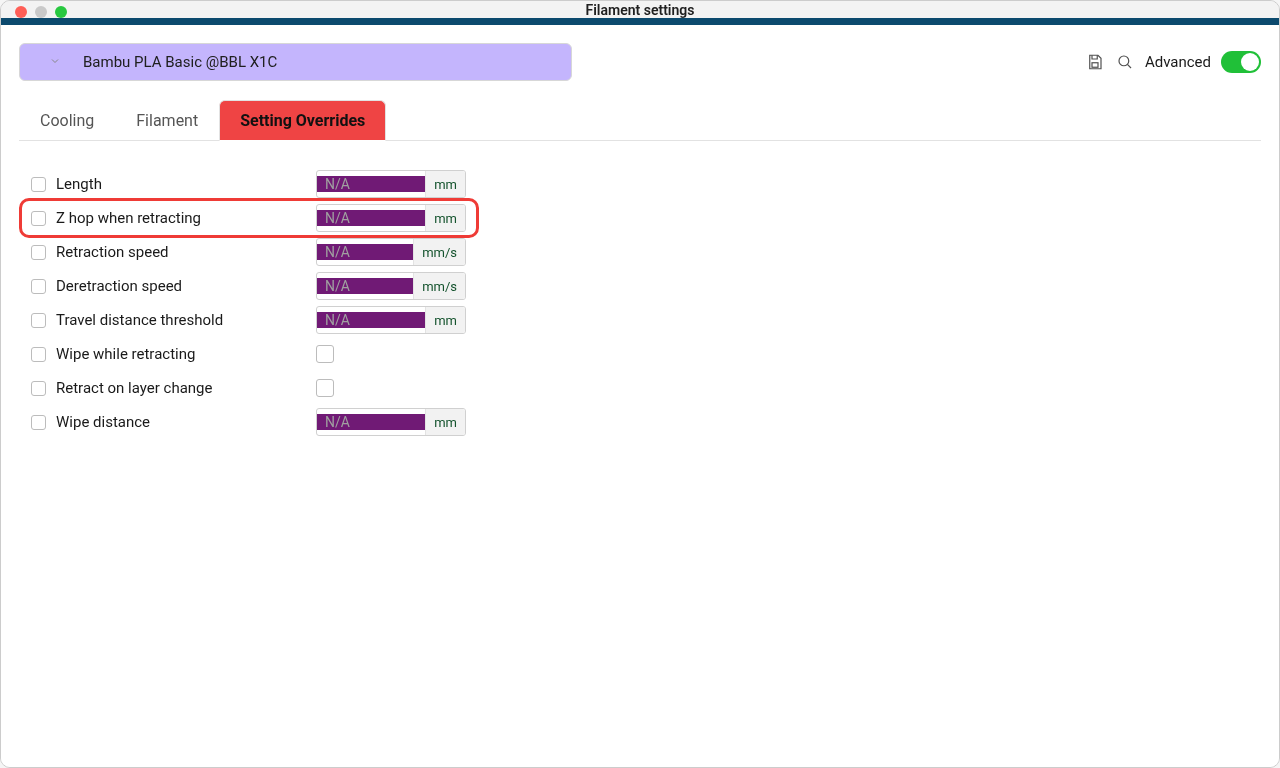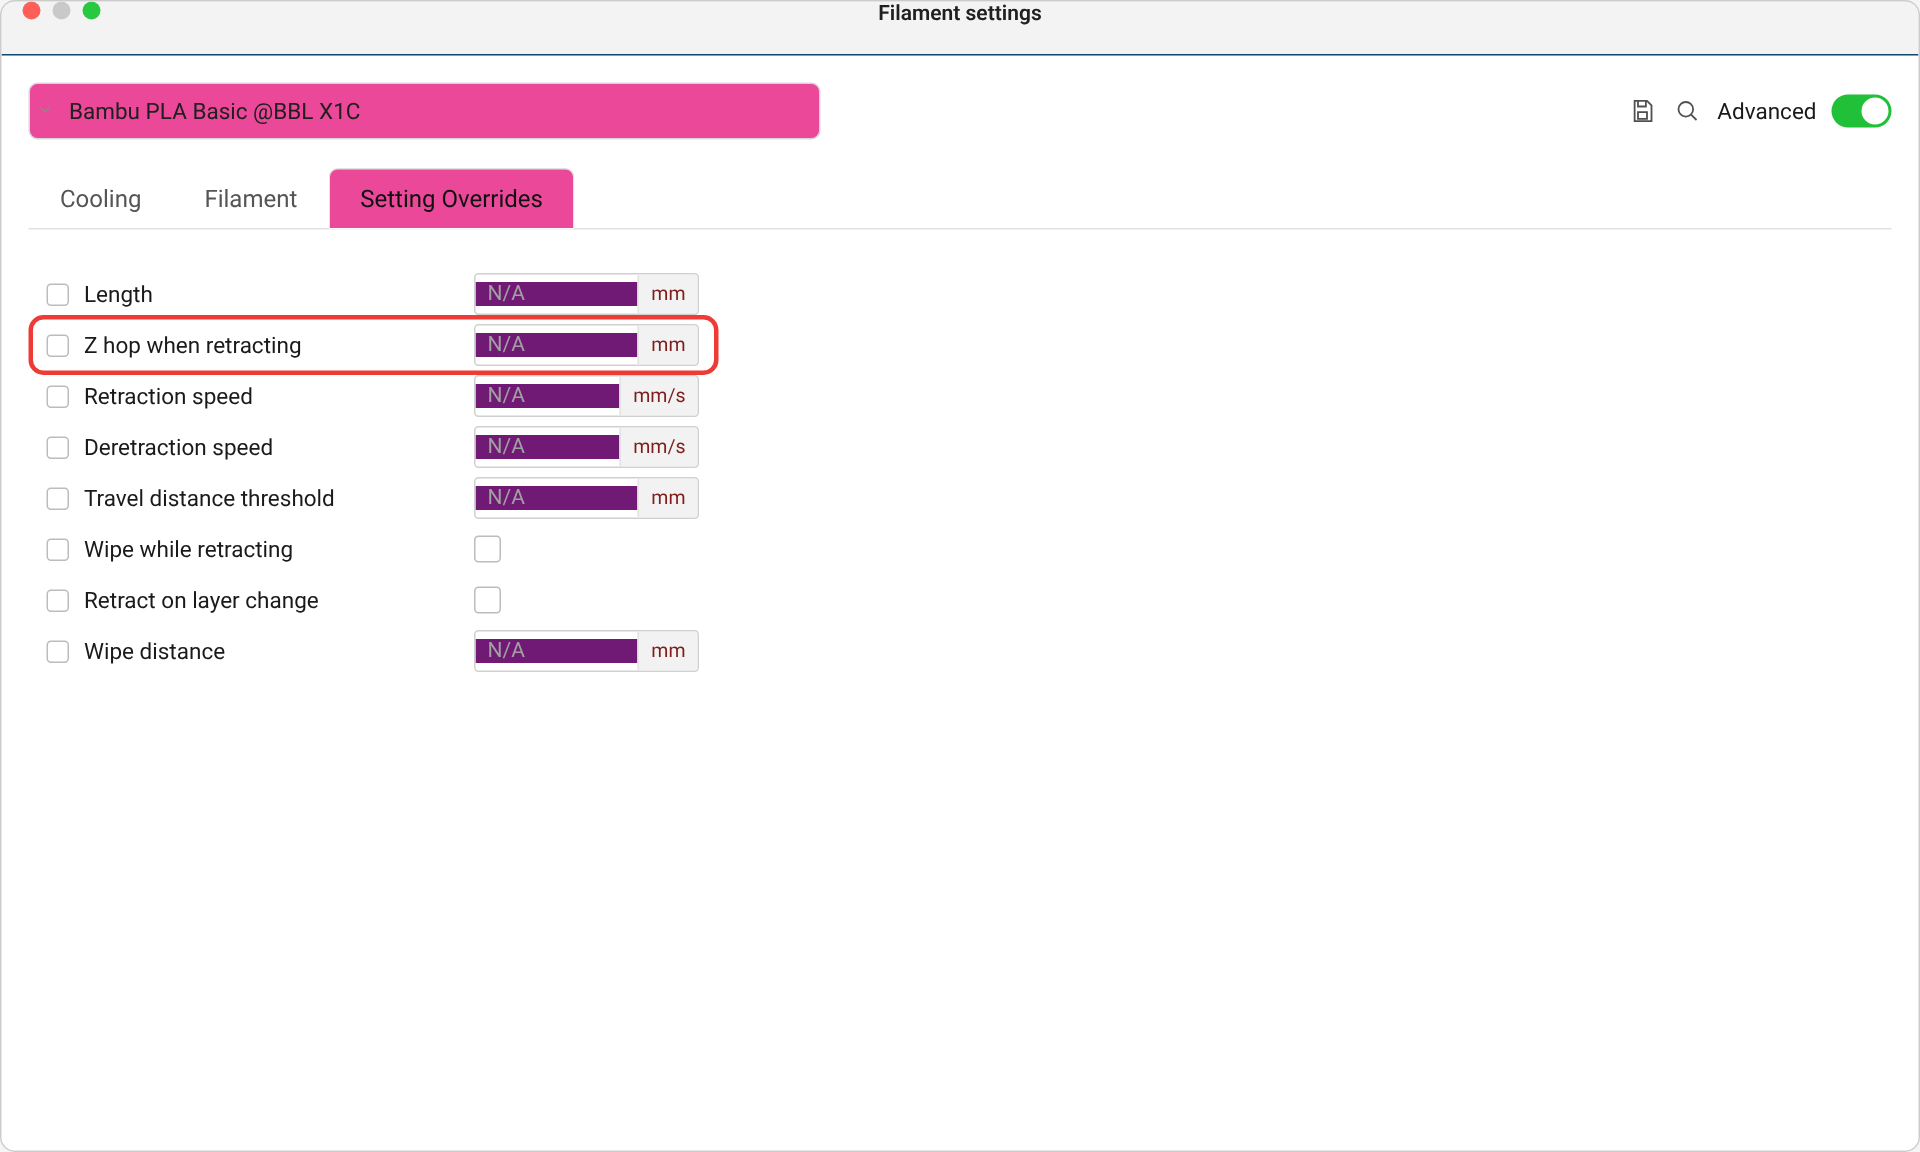--- a/index.html
+++ b/index.html
@@ -14,25 +14,25 @@
     width: 1280px;
     height: 768px;
     background: #f3f3f3;
     border: 1px solid #ccc;
     border-radius: 10px;
     display: flex;
     flex-direction: column;
     overflow: hidden;
   }
   .titlebar {
-    height: 36px;
-    display: flex;
-    align-items: flex-start;
+    height: 24px;
+    display: flex;
+    align-items: flex-end;
     position: relative;
-    border-bottom: 1px solid #0c4a6e;
+    border-bottom: 7px solid #0c4a6e;
     background: #f3f3f3;
   }
   .traffic-lights {
     display: flex;
     gap: 8px;
     margin-left: 14px;
   }
   .tl {
     width: 12px; height: 12px; border-radius: 50%;
   }
@@ -61,25 +61,26 @@
     align-items: center;
     gap: 10px;
   }
   .preset-select {
     flex: 1;
     height: 38px;
     border: 1px solid #d7d7d7;
     border-radius: 6px;
     display: flex;
     align-items: center;
-    padding: 0 4px;
-    background: #ec4899;
+    padding: 0 29px;
+    background: #c4b5fd;
     color: #202020;
     font-size: 15px;
     max-width: 1020px;
+    gap: 12px;
   }
   .chevron {
     color: #888;
     font-size: 12px;
     margin-right: 10px;
   }
   .icon-btn {
     width: 20px; height: 20px;
     display: inline-flex; align-items: center; justify-content: center;
     color: #505050;
@@ -113,26 +114,26 @@
     padding: 10px 20px;
     font-size: 16px;
     color: #555;
     cursor: pointer;
     border: 1px solid transparent;
     border-bottom: none;
     position: relative;
     top: 1px;
   }
   .tab.active {
-    font-weight: 400;
+    font-weight: 700;
     color: #111;
     border: 1px solid #e2e2e2;
     border-bottom: 1px solid #fff;
     border-radius: 6px 6px 0 0;
-    background: #ec4899;
+    background: #ef4444;
   }
   .section {
     margin-top: 18px;
   }
   .section-title {
     color: #6a6a6a;
     font-size: 15px;
     padding-bottom: 6px;
     border-bottom: 1px solid #e2e2e2;
   }
@@ -178,21 +179,21 @@
   }
   .row .value .input {
     flex: 1;
     padding: 0 8px;
     color: #a0a0a0;
     font-size: 14px;
     background: #701a75;
   }
   .row .value .unit {
     background: #f2f2f2;
-    color: #7f1d1d;
+    color: #14532d;
     font-size: 13px;
     padding: 0 8px;
     height: 100%;
     display: flex;
     align-items: center;
     border-left: 1px solid #e3e3e3;
     min-width: 38px;
     justify-content: center;
   }
   .highlight {

